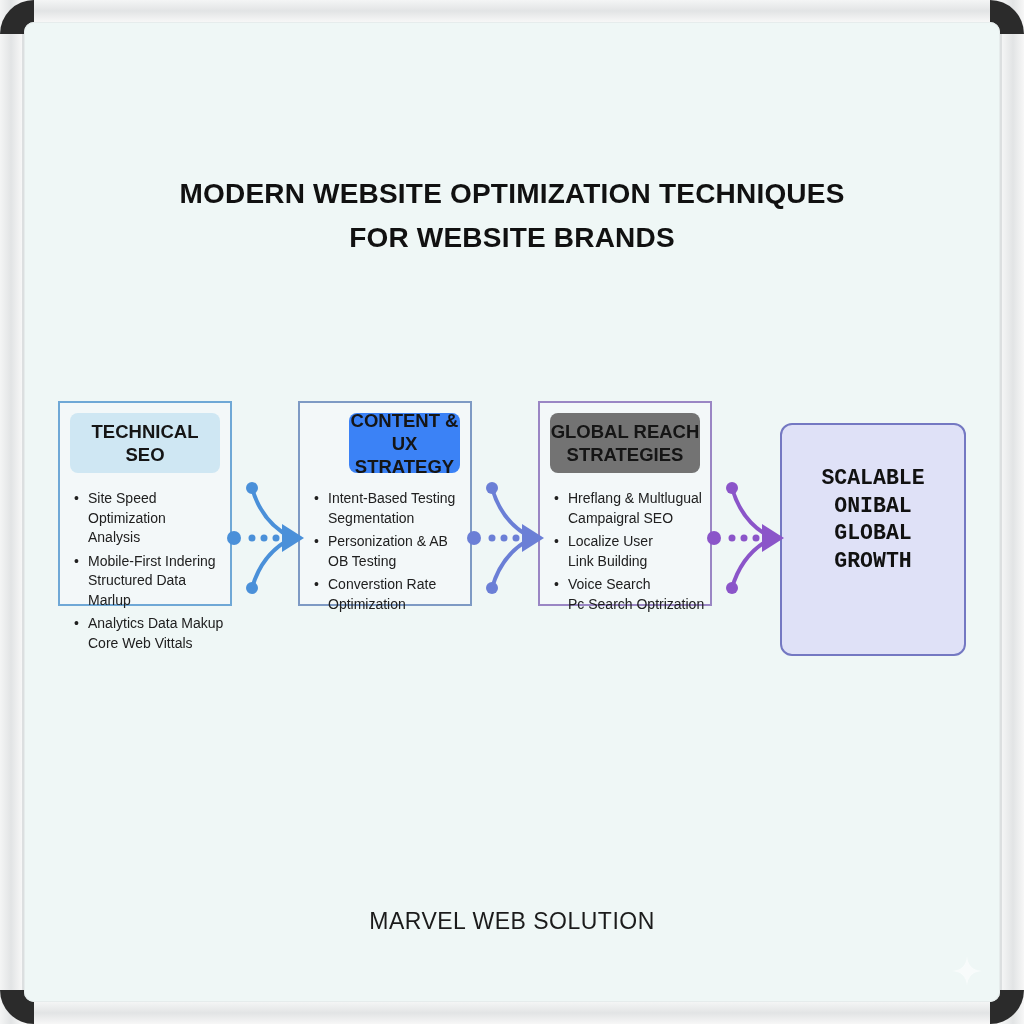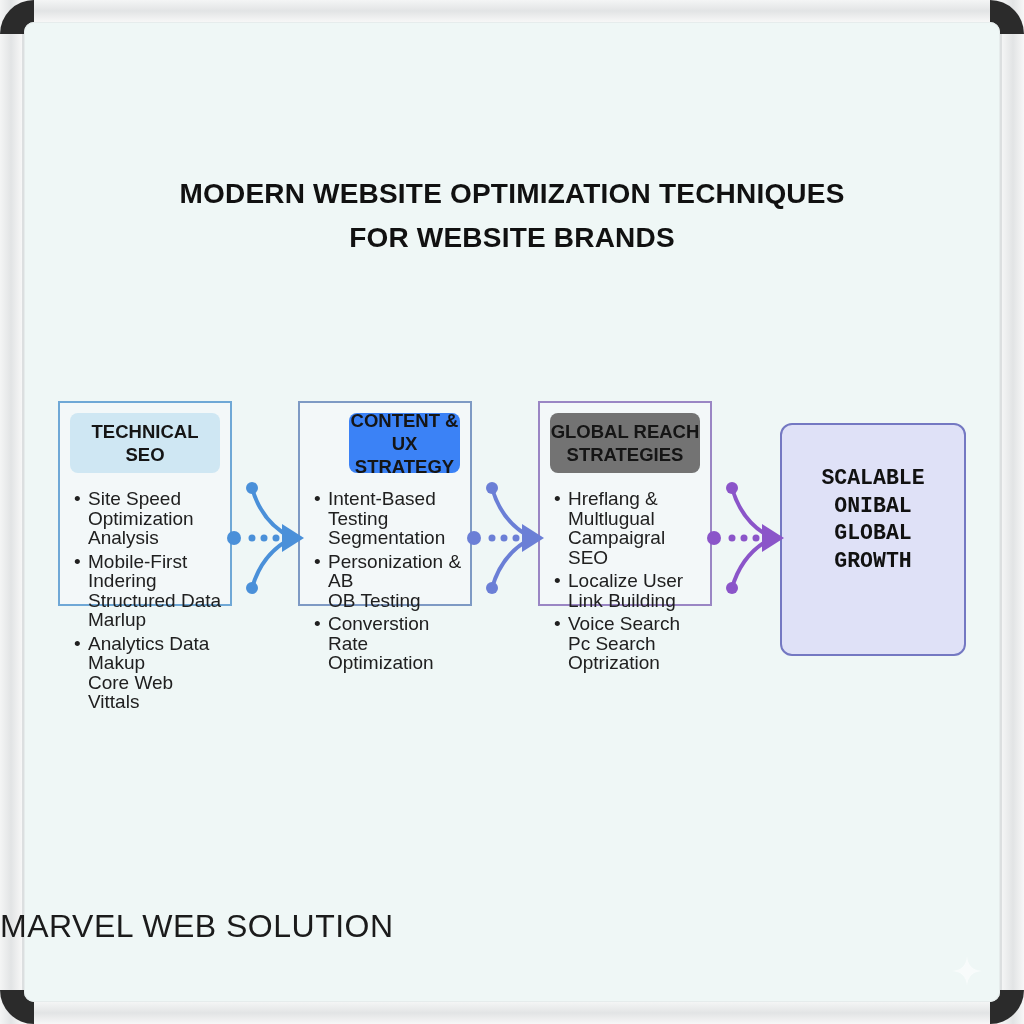--- a/index.html
+++ b/index.html
@@ -8,24 +8,24 @@
   .frame-top { top:0; } .frame-bottom { bottom:0; }
   .frame-left, .frame-right { position:absolute; top:0; bottom:0; width:22px; background:linear-gradient(90deg,#f4f5f5,#e2e4e5 50%,#f7f7f7); }
   .frame-left { left:0; } .frame-right { right:0; }
   .corner { position:absolute; width:34px; height:34px; background:#2b2b2b; }
   .c-tl { left:0; top:0; border-radius:0 0 0 0; border-top-left-radius:34px; }
   .c-tr { right:0; top:0; border-top-right-radius:34px; }
   .c-bl { left:0; bottom:0; border-bottom-left-radius:34px; }
   .c-br { right:0; bottom:0; border-bottom-right-radius:34px; }
   .board { position:absolute; left:24px; top:22px; right:24px; bottom:22px; background:#eff7f6; border-radius:10px; box-shadow: inset 0 0 0 1px #e6ecec; }
   .title { position:absolute; left:0; right:0; top:172px; text-align:center; font-weight:bold; font-size:28px; line-height:44px; color:#111; letter-spacing:0.2px; }
-  .footer { position:absolute; left:0; right:0; top:908px; text-align:left; font-size:32px; color:#1b1b1b; letter-spacing:0.5px; }
+  .footer { position:absolute; left:0; right:0; top:908px; text-align:center; font-size:23px; color:#1b1b1b; letter-spacing:0.5px; }
   .card { position:absolute; top:401px; width:174px; height:205px; border:2.5px solid; border-radius:0; box-sizing:border-box; background:#f3f8f9; }
   .card-head { position:absolute; left:10px; right:10px; top:10px; height:60px; border-radius:8px; display:flex; align-items:center; justify-content:center; text-align:center; font-weight:bold; font-size:18.5px; line-height:23px; color:#151515; }
-  .card-list { position:absolute; left:14px; right:4px; top:86px; margin:0; padding:0; list-style:none; font-size:19px; line-height:19.5px; color:#202020; }
+  .card-list { position:absolute; left:14px; right:4px; top:86px; margin:0; padding:0; list-style:none; font-size:14px; line-height:19.5px; color:#202020; }
   .card-list li { position:relative; padding-left:14px; margin-bottom:4px; }
   .card-list li::before { content:"\2022"; position:absolute; left:0; top:0; }
   .final { position:absolute; left:780px; top:423px; width:186px; height:233px; border:2.5px solid #7478c2; border-radius:12px; box-sizing:border-box; background:#dfe1f7; display:flex; justify-content:center; }
   .final-text { margin-top:40px; text-align:center; font-weight:bold; font-size:21.5px; line-height:27.5px; color:#111;font-family:Liberation Mono, monospace; }
   .connector { position:absolute; top:478px; width:90px; height:124px; }
   .sparkle { position:absolute; right:42px; bottom:38px; width:30px; height:30px; opacity:.6; }
 </style>
 </head>
 <body>
 

